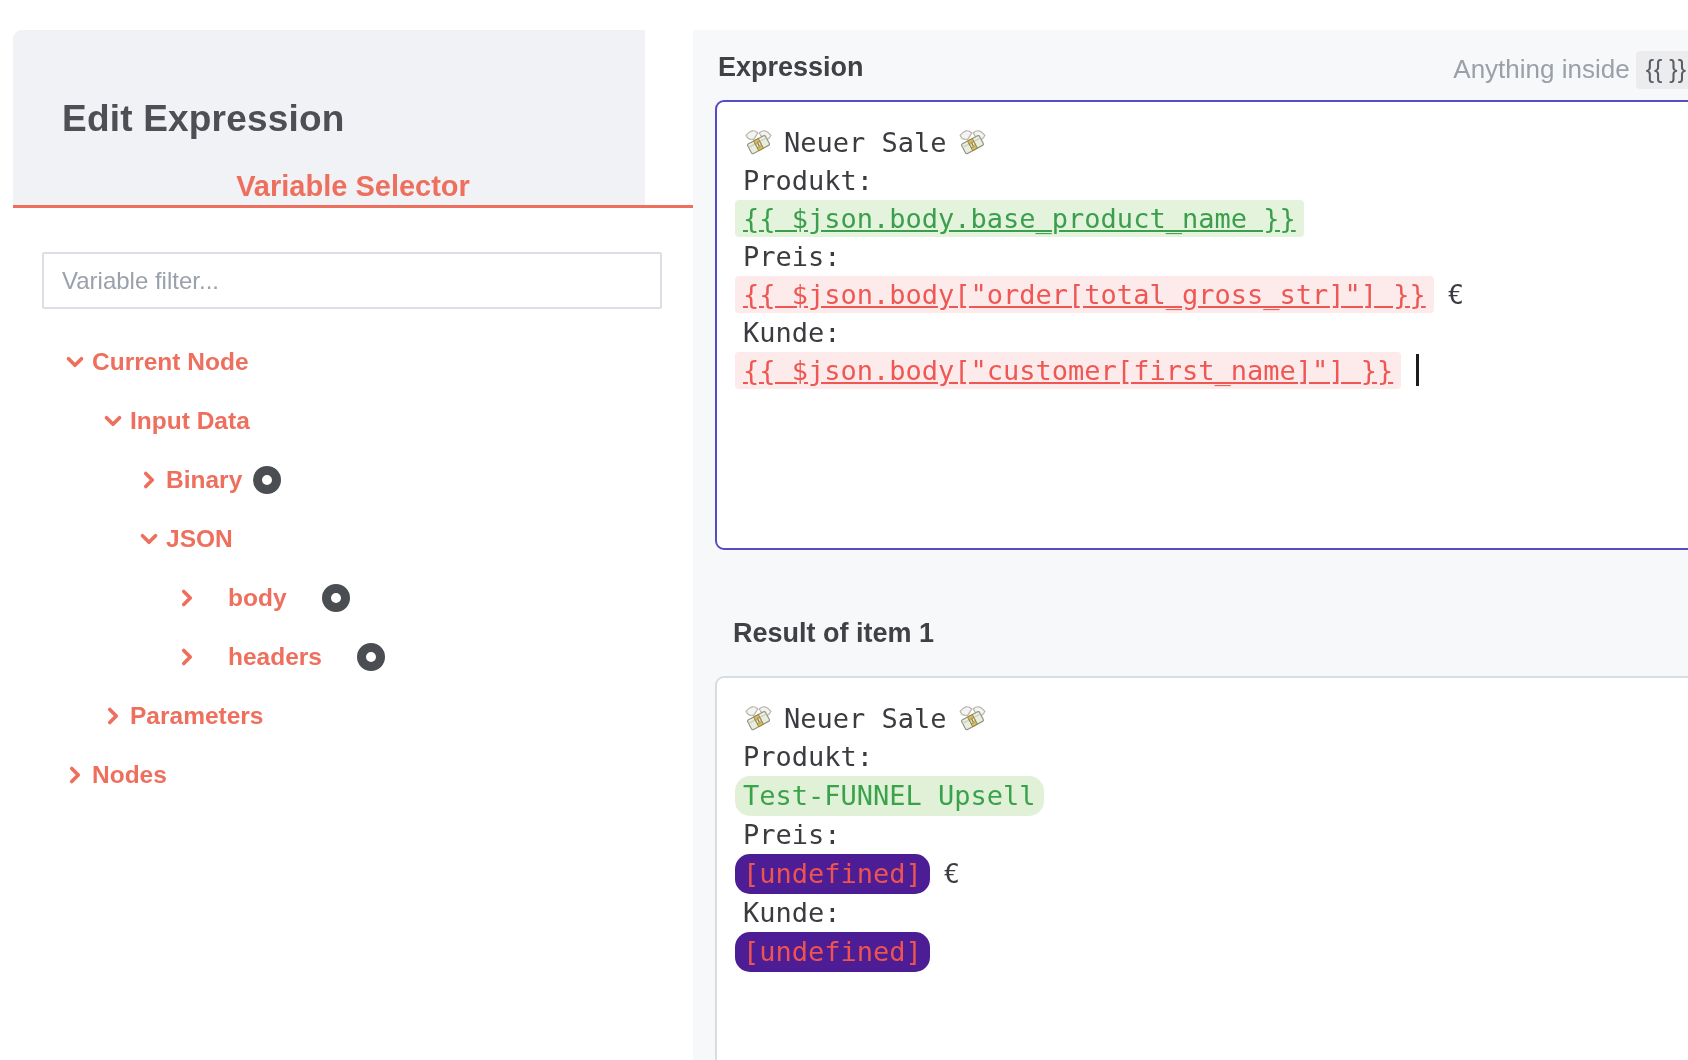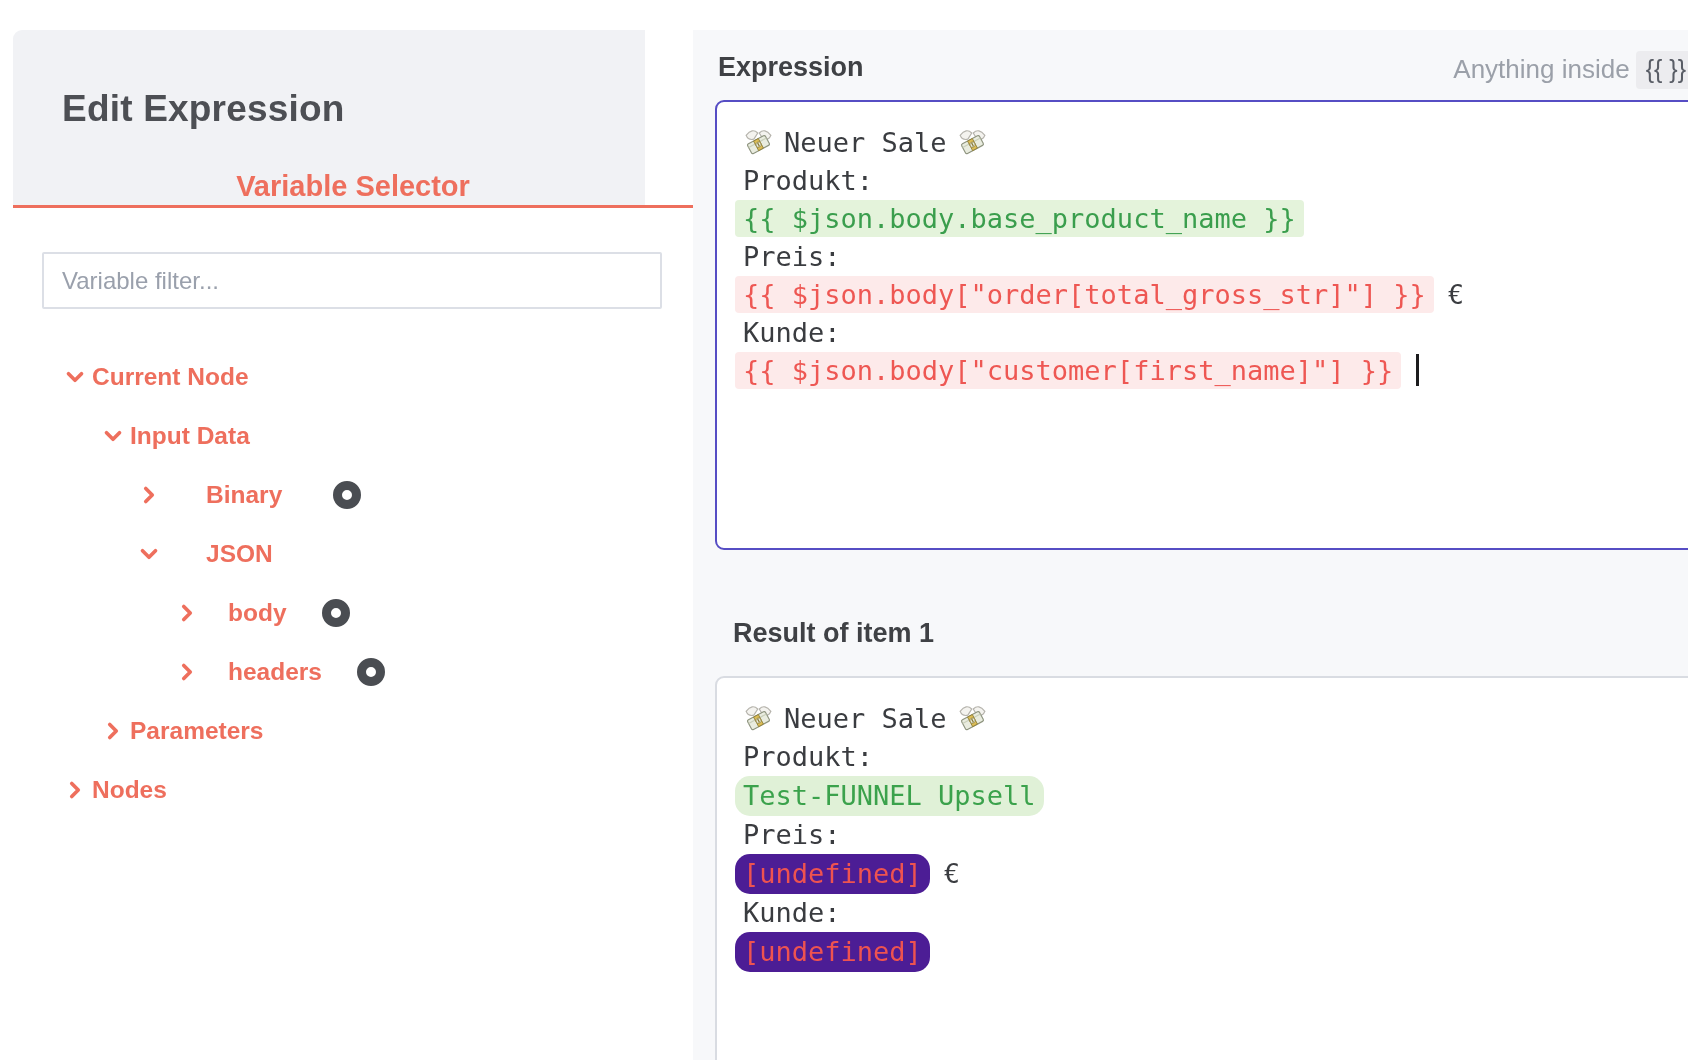--- a/index.html
+++ b/index.html
@@ -4,32 +4,32 @@
 <style>
   html,body{margin:0;padding:0;}
   body{
     width:1688px;height:1060px;overflow:hidden;background:#ffffff;
     font-family:"Liberation Sans", sans-serif;position:relative;
     -webkit-font-smoothing:antialiased;
   }
   
   .left-panel{position:absolute;left:13px;top:30px;width:680px;bottom:0;background:#ffffff;}
   .panel-header{position:absolute;left:0;top:0;width:632px;height:175px;background:#f1f2f5;border-radius:9px 0 0 0;}
-  .page-title{position:absolute;left:49px;top:58px;font-size:37px;font-weight:700;color:#4d4f54;letter-spacing:.2px;}
+  .page-title{position:absolute;left:49px;top:68px;font-size:37px;font-weight:700;color:#4d4f54;letter-spacing:.2px;}
   .tab{position:absolute;left:0;top:140px;width:680px;text-align:center;font-size:29px;font-weight:700;color:#ee6f5d;cursor:pointer;}
   .tab-underline{position:absolute;left:0;top:175px;width:680px;height:3px;background:#ee6f5d;}
   .filter-input{
     position:absolute;left:29px;top:222px;width:620px;height:57px;box-sizing:border-box;
     border:2px solid #dcdfe6;border-radius:2px;padding:0 18px;font-size:24px;color:#4d4f54;
     font-family:"Liberation Sans",sans-serif;background:#fff;outline:none;
   }
   .filter-input::placeholder{color:#9aa0ac;}
-  .tree{position:absolute;left:0;top:317px;width:680px;}
+  .tree{position:absolute;left:0;top:302px;width:680px;}
   .tree-row{display:flex;align-items:center;height:59px;cursor:pointer;}
-  .lvl0{padding-left:49px;} .lvl1{padding-left:87px;} .lvl2{padding-left:123px;gap:40px;} .lvl3{padding-left:161px;gap:24px;}
+  .lvl0{padding-left:49px;} .lvl1{padding-left:87px;} .lvl2{padding-left:123px;} .lvl3{padding-left:161px;gap:24px;}
   .chev{width:26px;height:26px;flex:0 0 26px;}
   .chev path{fill:none;stroke:#ee6f5d;stroke-width:3.4;stroke-linecap:round;stroke-linejoin:round;}
   .tree-label{margin-left:4px;font-size:24.5px;font-weight:700;color:#ee6f5d;}
   .donut{width:10px;height:10px;border:9.5px solid #4a4d52;border-radius:50%;background:#fff;margin-left:11px;box-sizing:content-box;}
   
   .right-panel{position:absolute;left:693px;top:30px;right:0;bottom:0;background:#f7f8fa;}
   .section-header{position:absolute;font-size:27px;font-weight:700;color:#3f4145;}
   .hdr-expression{left:25px;top:22px;}
   .hdr-result{left:40px;top:588px;}
   .hint{position:absolute;right:-8px;top:24px;font-size:26px;color:#9ba0a9;white-space:nowrap;}
@@ -37,21 +37,21 @@
     background:#ececef;color:#595d66;padding:4px 10px 6px 10px;border-radius:4px;margin-left:6px;
     font-size:25px;
   }
   .codebox{
     position:absolute;left:22px;right:-12px;background:#ffffff;box-sizing:border-box;
     font-family:"DejaVu Sans Mono",monospace;font-size:27px;line-height:38px;color:#3a3c40;
     padding:22px 20px 0 26px;white-space:nowrap;overflow:hidden;
   }
   .editor-box{top:70px;height:450px;border:2.5px solid #564dc4;border-radius:9px;cursor:text;}
   .result-box{top:646px;height:450px;border:2px solid #d9dce2;border-radius:9px;}
-  .hl{padding:3px 8px;margin-left:-8px;border-radius:4px;}
+  .hl{padding:3px 8px;margin-left:-8px;border-radius:4px;text-decoration:underline;}
   .hl-green{background:#e4f3db;color:#3a9e4d;}
   .hl-red{background:#fdeaea;color:#ee5753;}
   .chip{display:inline-block;padding:1px 8px;margin-left:-8px;border-radius:15px;}
   .chip-green{background:#e0f1d7;color:#3ba24c;}
   .chip-red{background:#4c1d95;color:#ee5350;}
   .euro{margin-left:14px;color:#3a3c40;}
   .caret{display:inline-block;width:3px;height:32px;background:#1c1c1e;vertical-align:-6px;margin-left:15px;}
   .money{width:31px;height:31px;vertical-align:-5px;}
   .m-sp{display:inline-block;width:10px;}
   .hidden-defs{position:absolute;width:0;height:0;overflow:hidden;}

